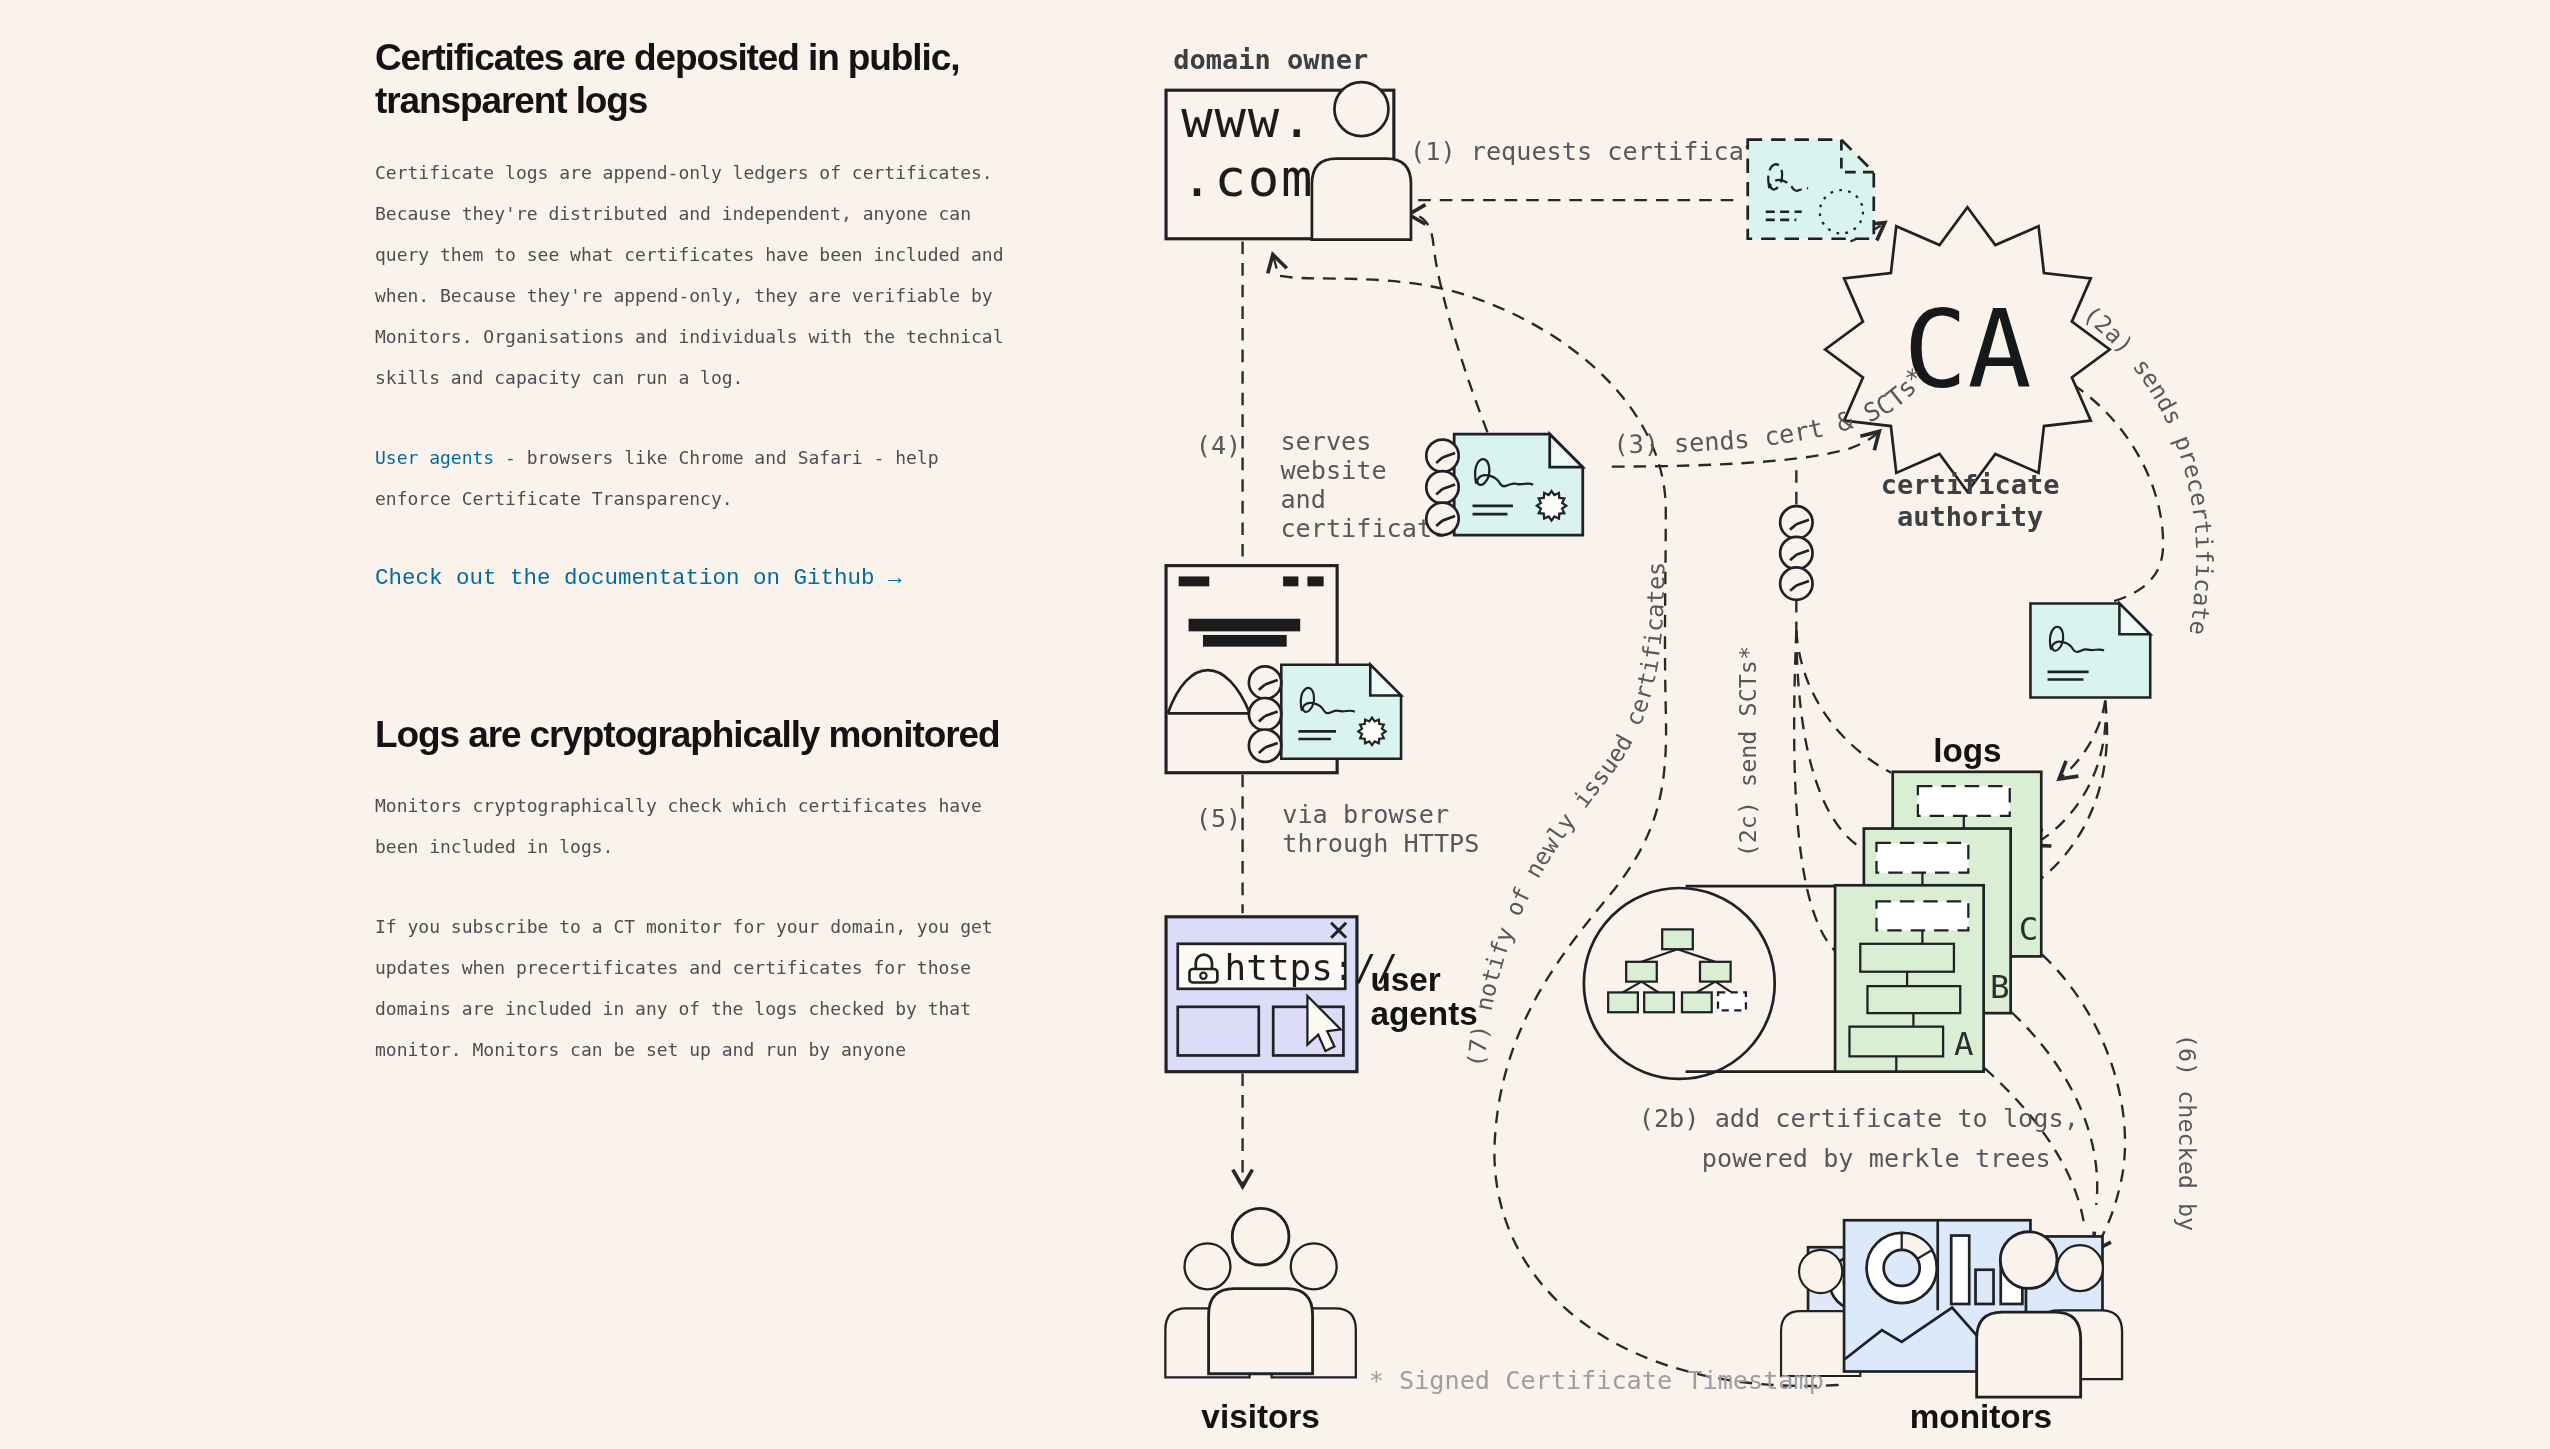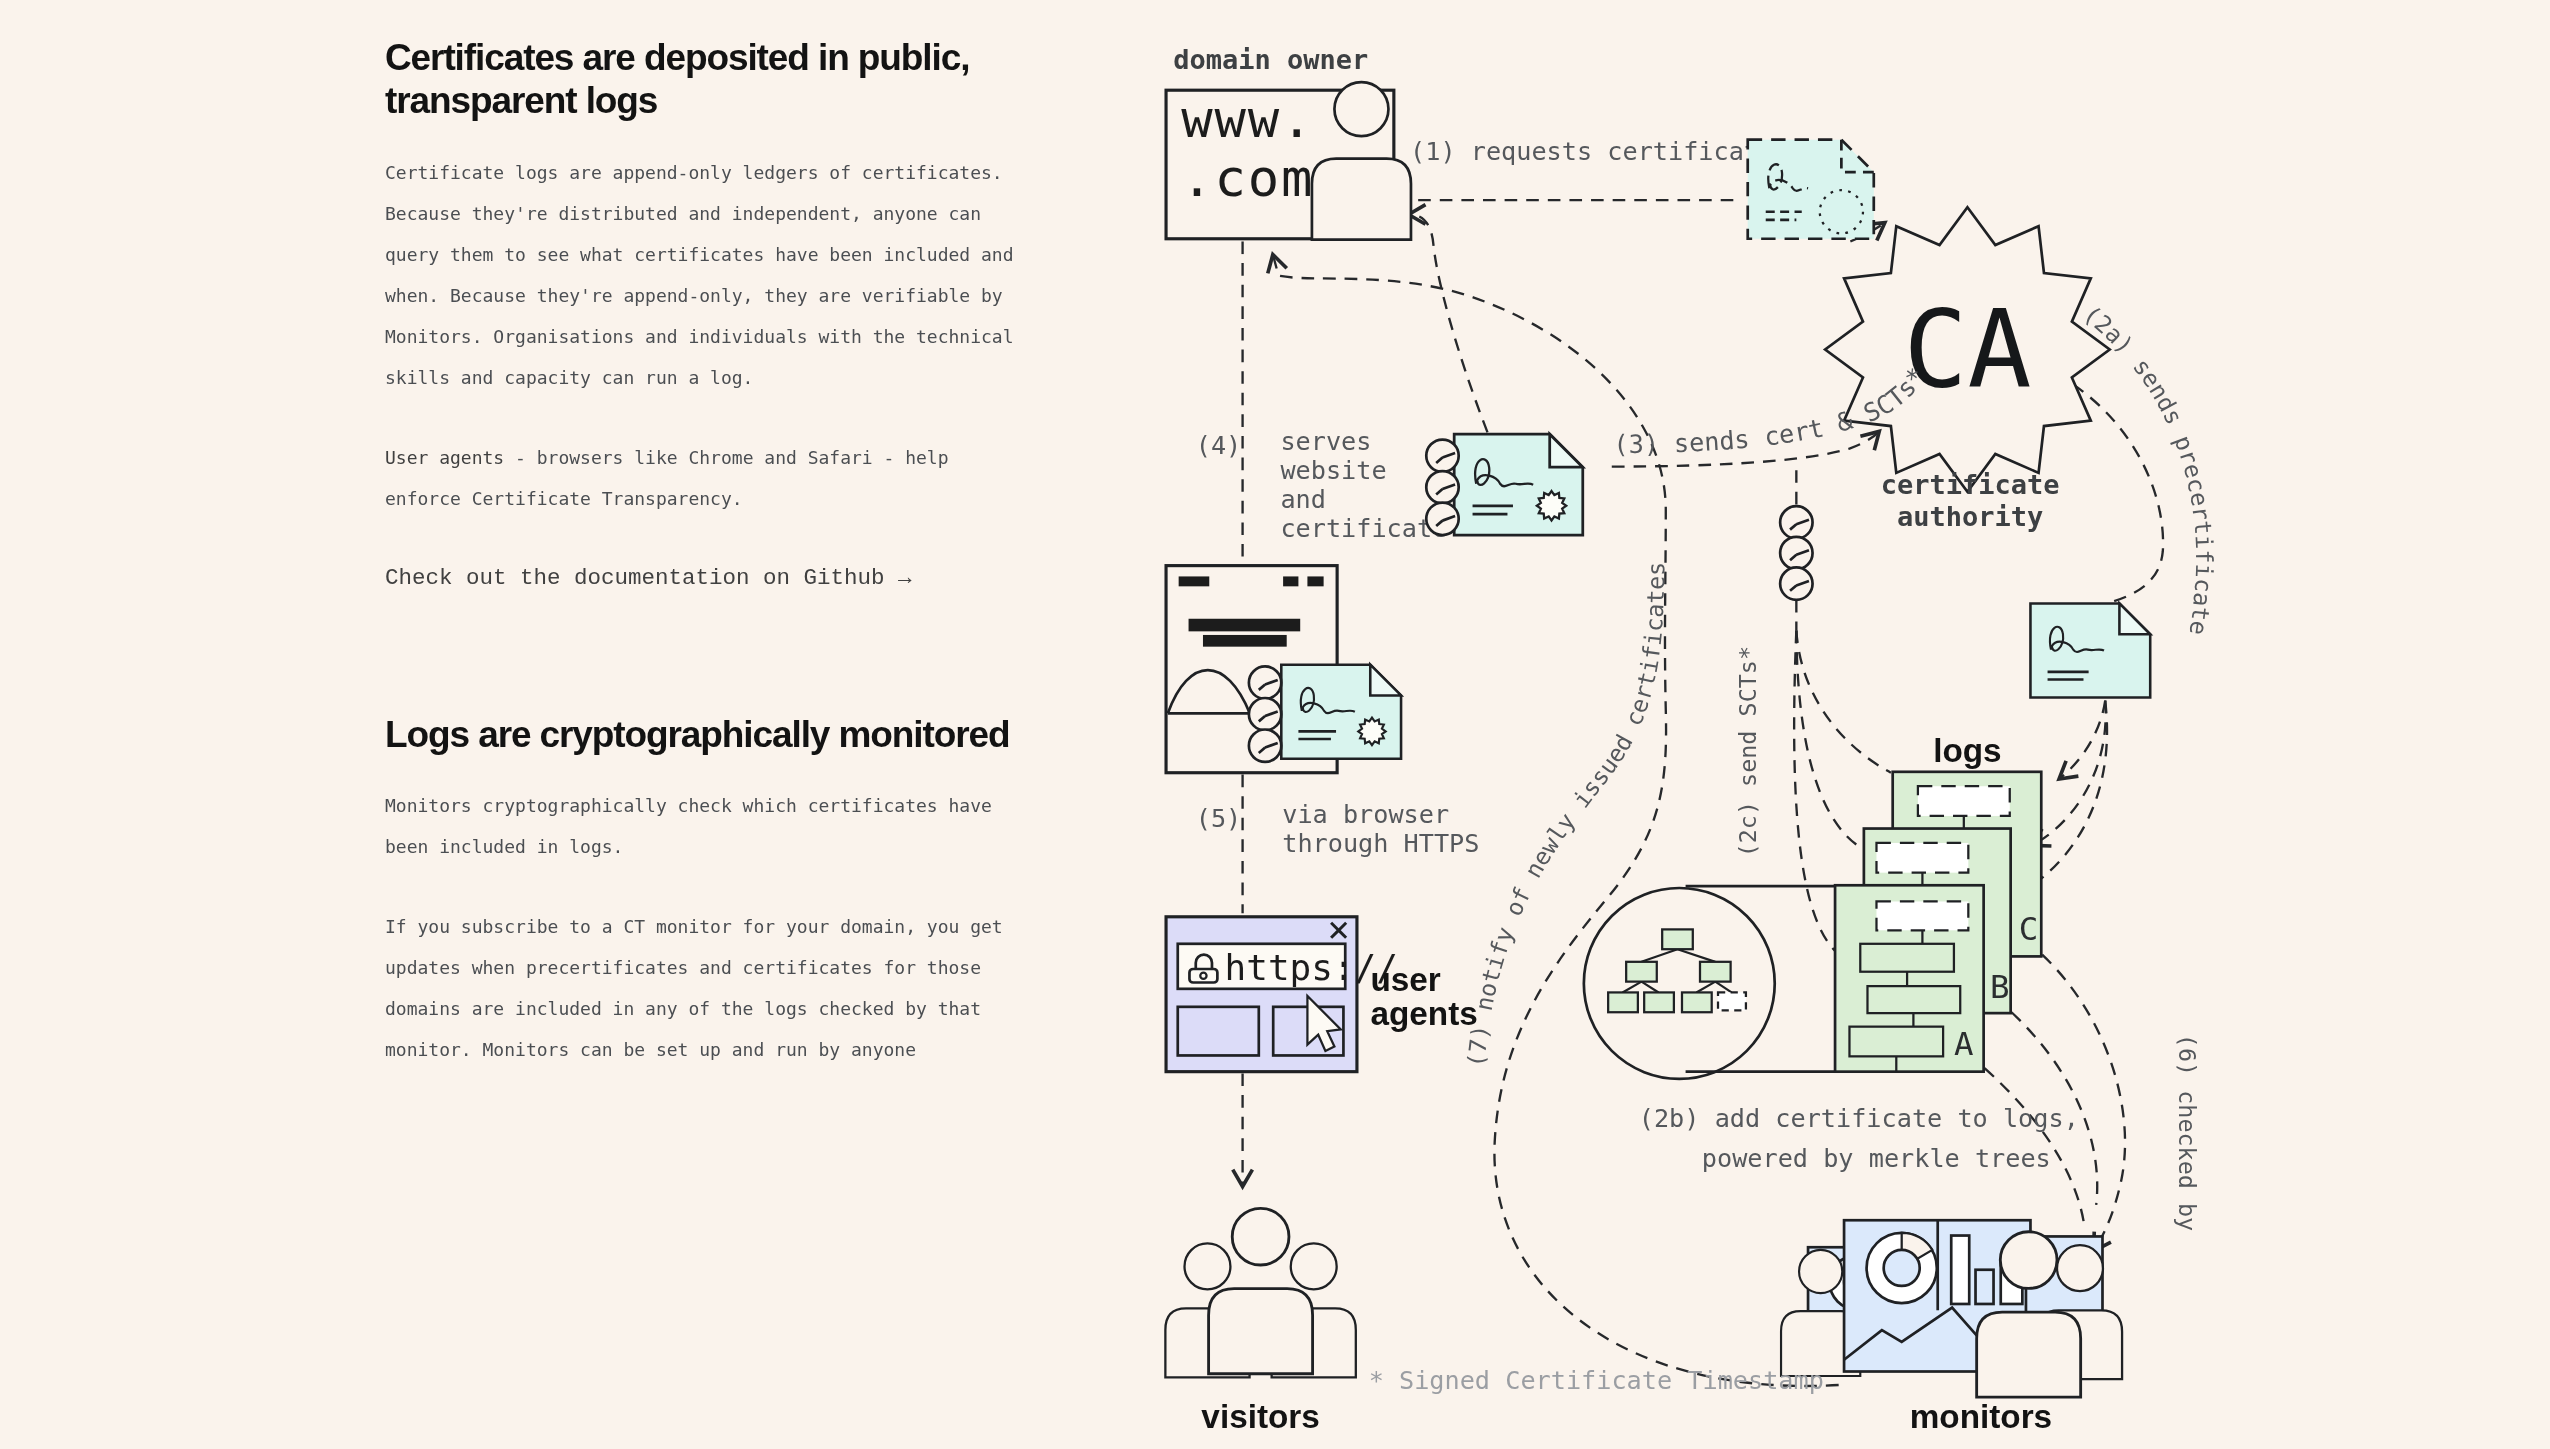--- a/index.html
+++ b/index.html
@@ -1,24 +1,24 @@
 <!DOCTYPE html>
 <html style="font-size:14.4px"><head>
 <meta charset="utf-8">
 <style>
   html,body{margin:0;padding:0;}
   body{width:2550px;height:1450px;background:#faf3ec;position:relative;overflow:hidden;
        font-family:"Liberation Sans",sans-serif;}
-  .textcol{position:absolute;left:385px;top:36px;width:630px;}
+  .textcol{position:absolute;left:375px;top:36px;width:630px;}
   .textcol h2{font-family:"Liberation Sans",sans-serif;font-weight:bold;font-size:37px;
       line-height:1.17;color:#131313;letter-spacing:-1.1px;margin:0 0 29px 0;}
   .textcol h2.second{margin-top:114px;}
   .textcol p{font-family:"DejaVu Sans Mono",monospace;font-size:18px;line-height:41px;
       color:#4b4e52;margin:0 0 39px 0;}
-  .textcol a{color:#404040;text-decoration:none;cursor:pointer;}
+  .textcol a{color:#0369a1;text-decoration:none;cursor:pointer;}
   .linkline{font-family:Liberation Mono, monospace;font-size:22.5px;line-height:41px;
       margin:0 0 39px 0;}
   svg text{font-family:"DejaVu Sans Mono",monospace;}
   .anno{font-size:28px;fill:#55585c;}
   .anno-small{font-size:26px;fill:#55585c;}
   .mono-bold{font-weight:bold;font-size:30px;fill:#3d4043;}
   .sans-bold{font-family:"Liberation Sans",sans-serif;font-weight:bold;font-size:37px;fill:#131313;}
   .faint{fill:#9b9ea3;}
 </style>
 </head>

